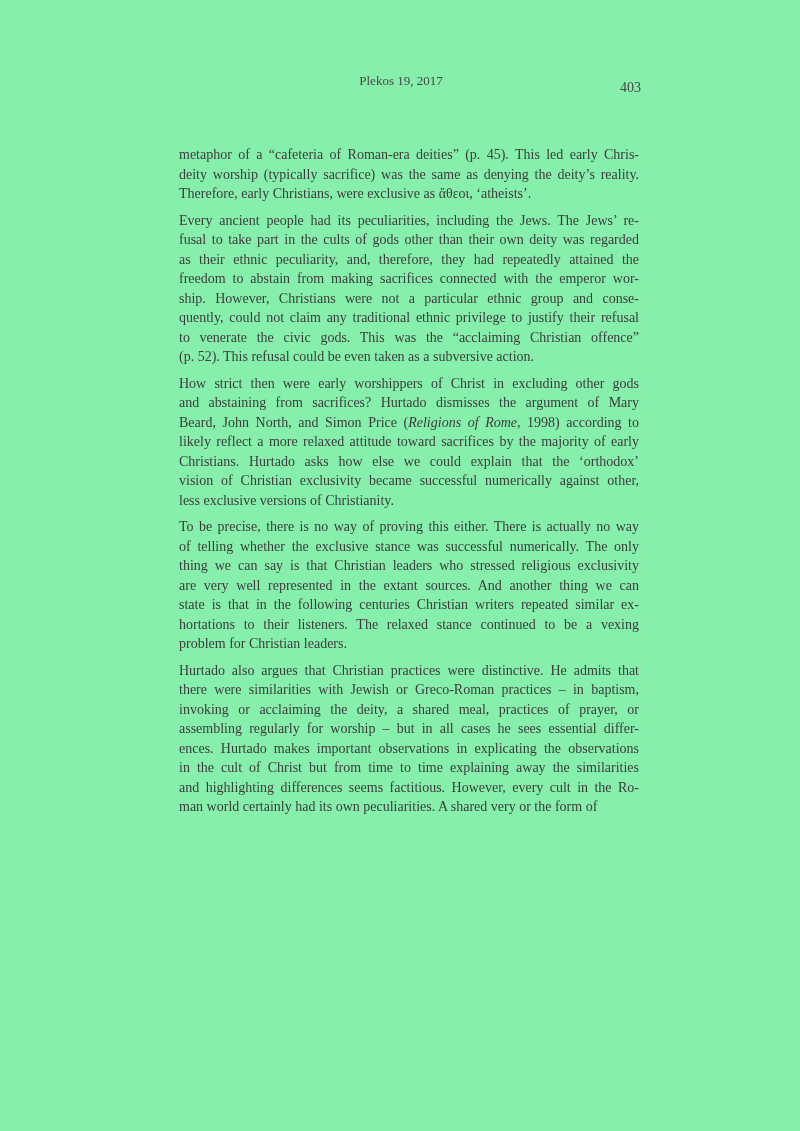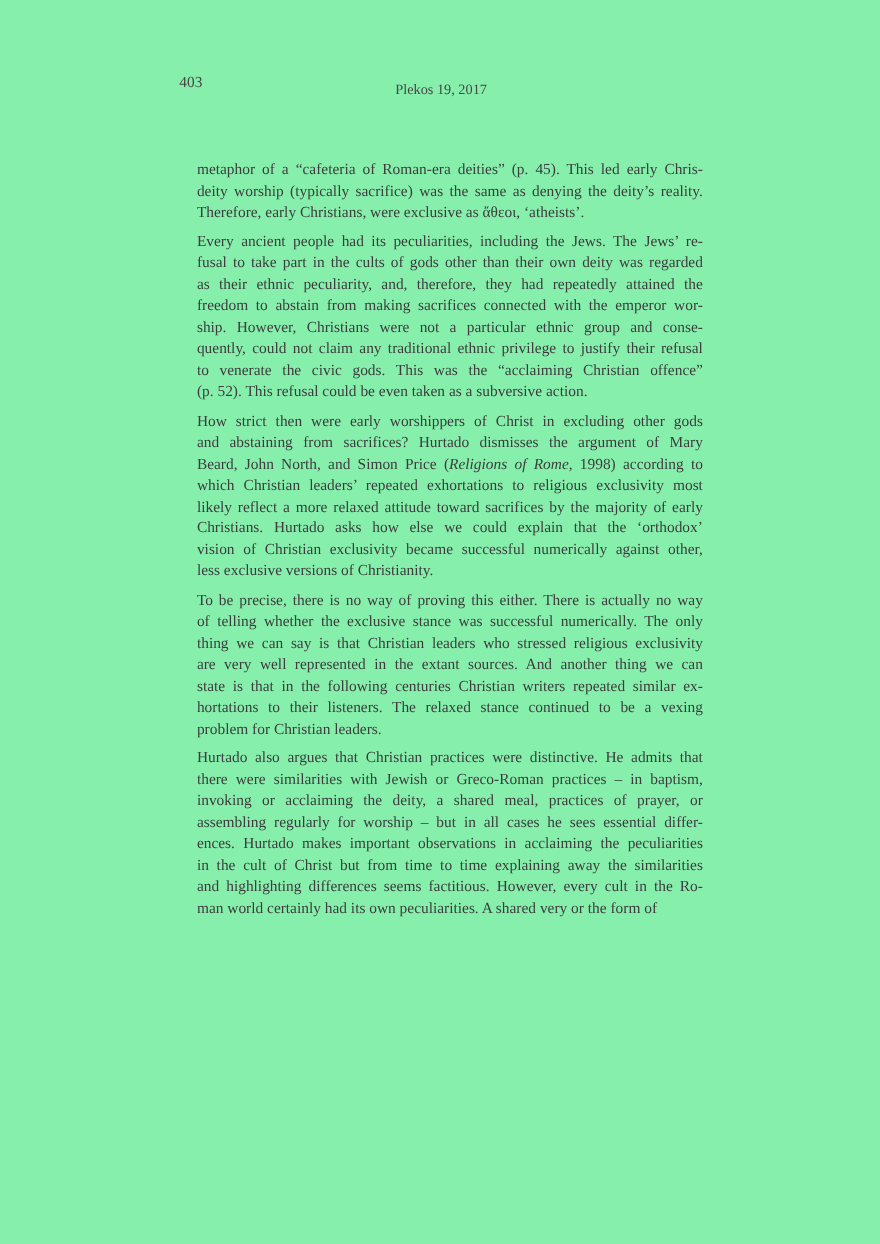--- a/index.html
+++ b/index.html
@@ -25,23 +25,24 @@
     top: 73px;
     left: 163px;
     width: 476px;
     text-align: center;
     font-size: 13px;
     line-height: 15px;
     color: #474747;
   }
   .page-number {
     position: absolute;
-    top: 68px;
+    top: 80px;
     left: 163px;
     width: 478px;
+    text-align: right;
     font-size: 14px;
     line-height: 16px;
     color: #474747;
   }
   .body-text {
     position: absolute;
     top: 145px;
     left: 163px;
     width: 476px;
     font-size: 14px;
@@ -84,39 +85,38 @@
         <div class="line">freedom to abstain from making sacrifices connected with the emperor wor-</div>
         <div class="line">ship. However, Christians were not a particular ethnic group and conse-</div>
         <div class="line">quently, could not claim any traditional ethnic privilege to justify their refusal</div>
         <div class="line">to venerate the civic gods. This was the “acclaiming Christian offence”</div>
         <div class="line line-last">(p. 52). This refusal could be even taken as a subversive action.</div>
       </div>
       <div class="para">
         <div class="line">How strict then were early worshippers of Christ in excluding other gods</div>
         <div class="line">and abstaining from sacrifices? Hurtado dismisses the argument of Mary</div>
         <div class="line">Beard, John North, and Simon Price (<i>Religions of Rome</i>, 1998) according to</div>
-        <div class="line">which Christian leaders’ repeated exhortations to religious exclusivity most</div>
         <div class="line">likely reflect a more relaxed attitude toward sacrifices by the majority of early</div>
         <div class="line">Christians. Hurtado asks how else we could explain that the ‘orthodox’</div>
         <div class="line">vision of Christian exclusivity became successful numerically against other,</div>
         <div class="line line-last">less exclusive versions of Christianity.</div>
       </div>
       <div class="para">
         <div class="line">To be precise, there is no way of proving this either. There is actually no way</div>
         <div class="line">of telling whether the exclusive stance was successful numerically. The only</div>
         <div class="line">thing we can say is that Christian leaders who stressed religious exclusivity</div>
         <div class="line">are very well represented in the extant sources. And another thing we can</div>
         <div class="line">state is that in the following centuries Christian writers repeated similar ex-</div>
         <div class="line">hortations to their listeners. The relaxed stance continued to be a vexing</div>
         <div class="line line-last">problem for Christian leaders.</div>
       </div>
       <div class="para">
         <div class="line">Hurtado also argues that Christian practices were distinctive. He admits that</div>
         <div class="line">there were similarities with Jewish or Greco-Roman practices – in baptism,</div>
         <div class="line">invoking or acclaiming the deity, a shared meal, practices of prayer, or</div>
         <div class="line">assembling regularly for worship – but in all cases he sees essential differ-</div>
-        <div class="line">ences. Hurtado makes important observations in acclaiming the peculiarities</div>
+        <div class="line">ences. Hurtado makes important observations in explicating the observations</div>
         <div class="line">in the cult of Christ but from time to time explaining away the similarities</div>
         <div class="line">and highlighting differences seems factitious. However, every cult in the Ro-</div>
         <div class="line line-last">man world certainly had its own peculiarities. A shared very or the form of</div>
       </div>
     </div>
 </div>
 
 </body></html>

